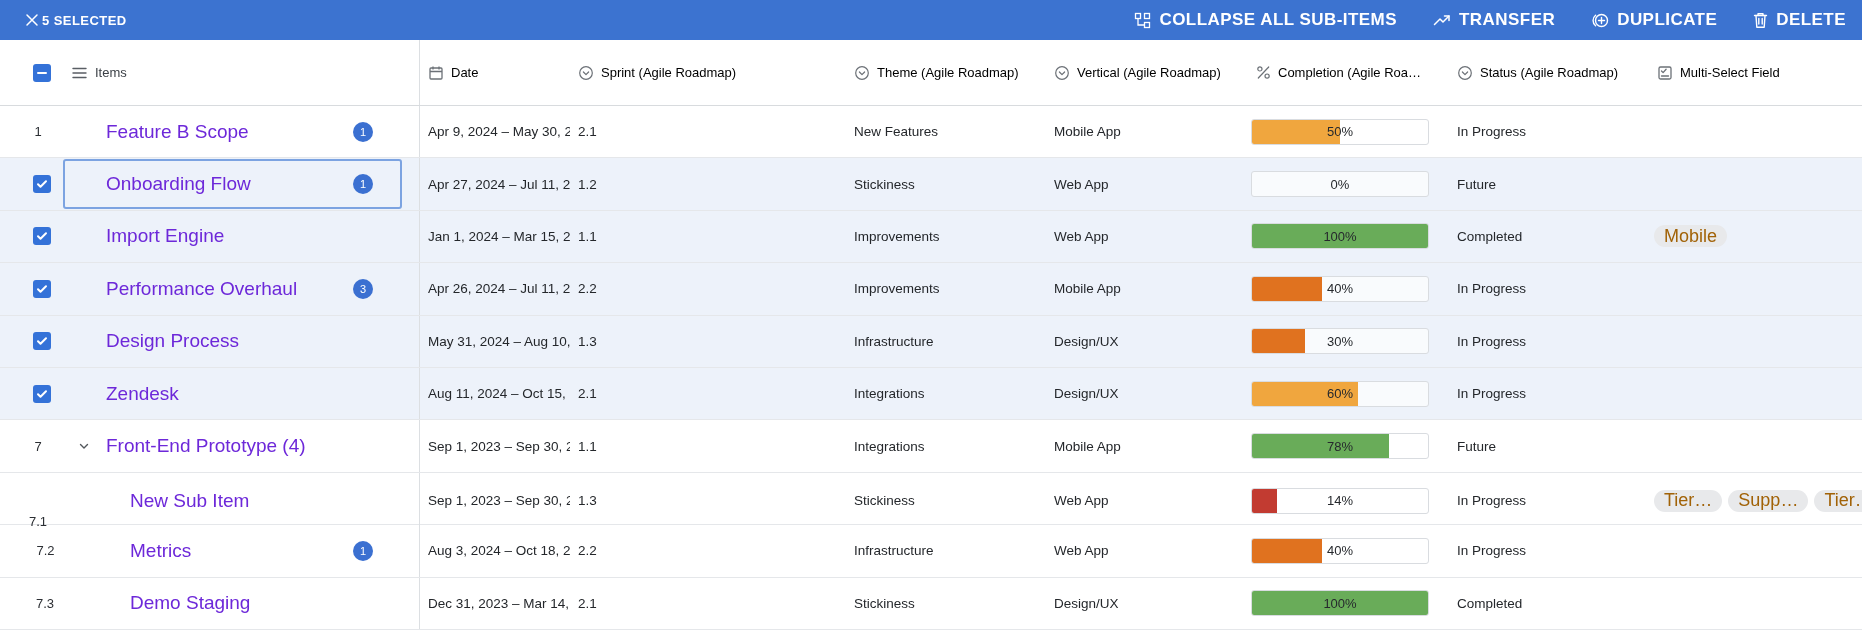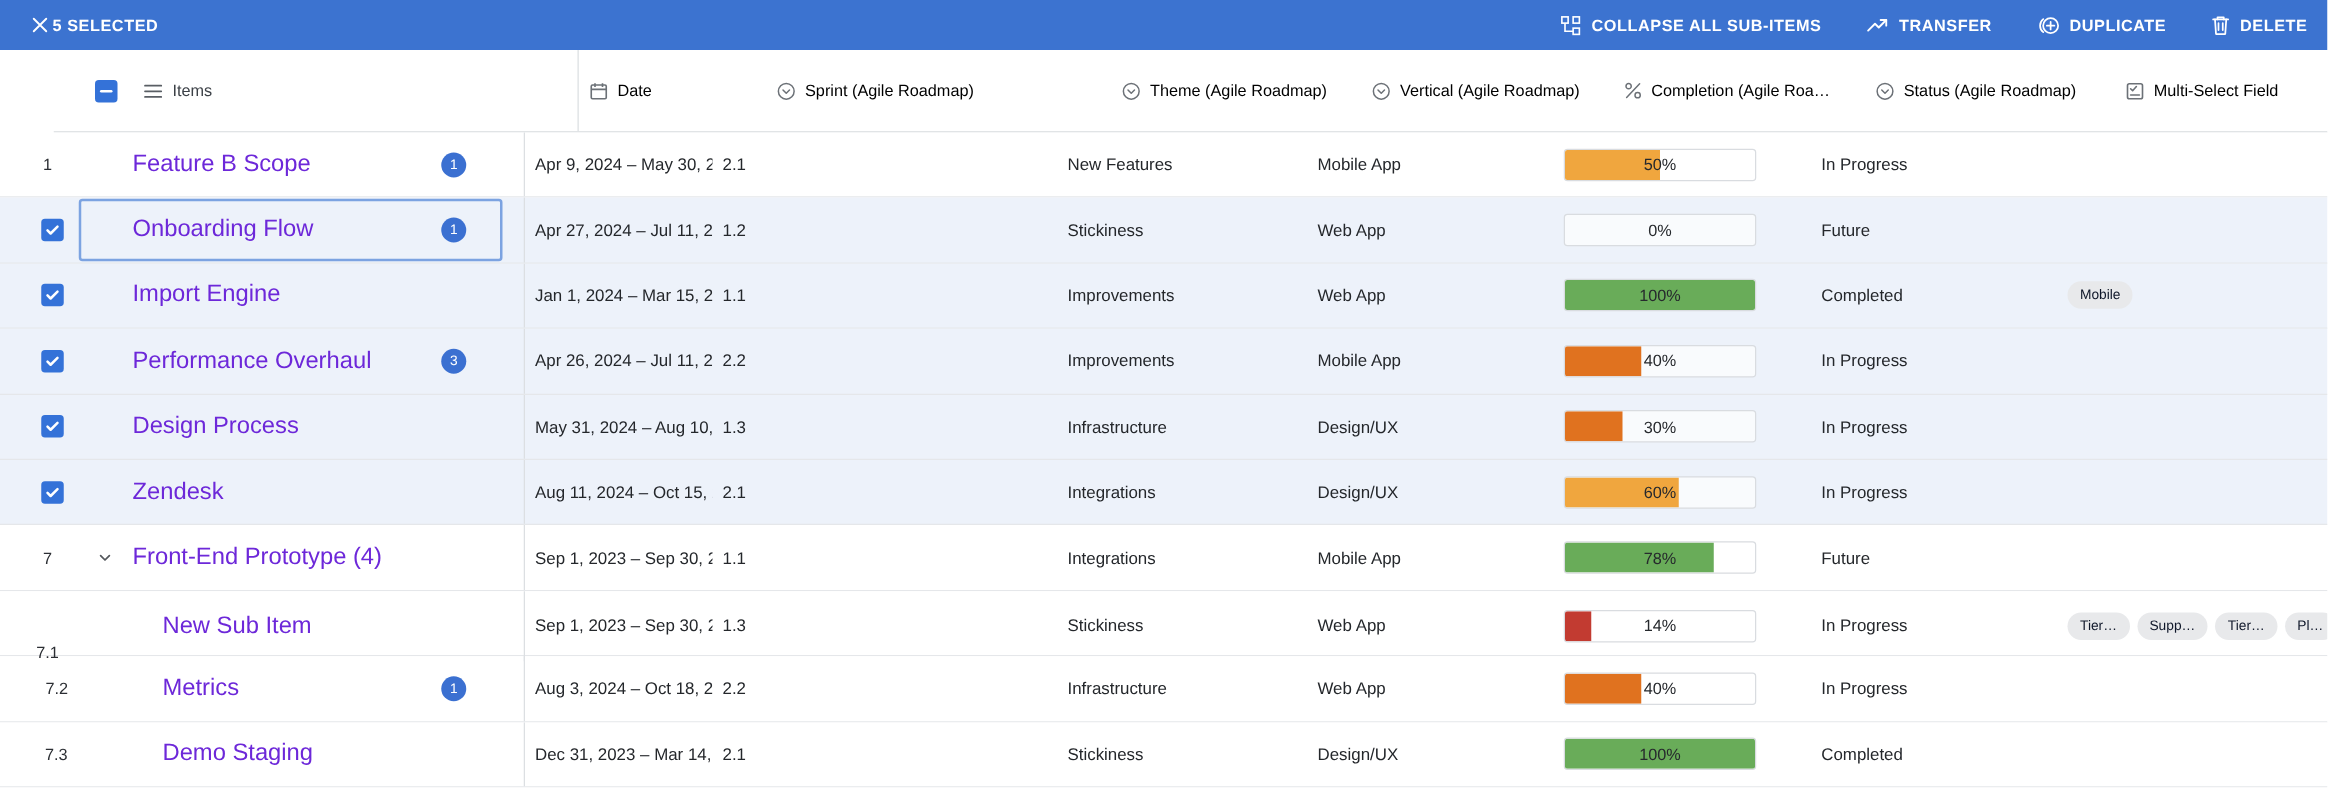--- a/index.html
+++ b/index.html
@@ -7,31 +7,31 @@
   body { font-family: "Liberation Sans", sans-serif; background: #fff; }
 
   
   .topbar { height: 40px; background: #3c73d0; display: flex; align-items: center;
             color: #fff; padding: 0 16px 0 22px; }
   .tb-close { width: 20px; height: 20px; display: flex; align-items: center;
               justify-content: center; background: none; border: none; cursor: pointer; }
   .tb-selected { font-size: 13px; font-weight: 700; letter-spacing: .45px; color:#fff; }
   .tb-actions { margin-left: auto; display: flex; align-items: center; gap: 36px; }
   .tb-action { display: flex; align-items: center; gap: 8px; background: none; border: none;
-               color: #fff; font-family: "Liberation Sans", sans-serif; font-size: 13px;
+               color: #fff; font-family: "Liberation Sans", sans-serif; font-size: 17px;
                font-weight: 700; letter-spacing: .45px; cursor: pointer; }
   .tb-ic { display: flex; }
   svg { display: block; }
 
   
   .gridrow { display: grid;
     grid-template-columns: 420px 150px 276px 200px 202px 201px 200px 1fr; }
 
   
-  .thead { height: 66px; background: #fff; border-bottom: 1px solid #d8dbde; margin-left: 43px; }
+  .thead { height: 66px; background: #fff; border-bottom: 1px solid #d8dbde; }
   .hfirst { display: flex; align-items: center; border-right: 1px solid #dcdfe2; }
   .hcbx { width: 18px; height: 18px; margin-left: 33px; border: none; border-radius: 3px;
           background: #3472d8; display: flex; align-items: center; justify-content: center; cursor: pointer; }
   .hmenu { margin-left: 21px; display: flex; }
   .hitems-label { margin-left: 8px; font-size: 13px; color: #3c4147; }
   .hcell { display: flex; align-items: center; padding-left: 8px; gap: 7px;
            font-size: 13px; color: #000000; white-space: nowrap; overflow: hidden; }
   .hic { display: flex; flex: 0 0 auto; }
 
   
@@ -51,30 +51,30 @@
            min-width: 20px; height: 20px; padding: 0 5px; border-radius: 10px; background: #3b70d1;
            color: #fff; font-size: 11px; display: flex; align-items: center; justify-content: center;
            cursor: pointer; }
   .focus-ring { position: absolute; left: 63px; right: 17px; top: 1px; bottom: 1px;
                 border: 2px solid #7ca3e1; border-radius: 3px; pointer-events: none; }
   .cell { display: flex; align-items: center; padding-left: 8px; font-size: 13.5px;
           color: #24272b; white-space: nowrap; overflow: hidden; cursor: pointer; }
 
   
   .cell-completion { padding-left: 3px; }
-  .bar { position: relative; width: 154px; height: 26px; border: 1px solid #d9dce0;
+  .bar { position: relative; width: 178px; height: 26px; border: 1px solid #d9dce0;
          border-radius: 3px; background: rgba(255,255,255,.65); overflow: hidden; }
   .bar-fill { position: absolute; left: 0; top: 0; bottom: 0; }
   .bar-label { position: absolute; left: 0; top: 0; right: 0; bottom: 0; display: flex;
                align-items: center; justify-content: center; font-size: 13px; color: #26292d; }
 
   
   .cell-tags { gap: 6px; padding-left: 5px; }
   .pill { height: 22px; padding: 0 10px; border-radius: 11px; background: #e8e9eb;
-          color: #0f172a; font-size: 11px; display: flex; align-items: center; flex: 0 0 auto; }
+          color: #a16207; font-size: 18px; display: flex; align-items: center; flex: 0 0 auto; }
 
   .filler { height: 4px; background: #fff; }
 </style>
 </head>
 <body>
 
 <div class="topbar">
   <button class="tb-close">
     <span class="tb-ic">
         <svg width="16" height="16" viewBox="0 0 16 16" fill="none" stroke="#fff" stroke-width="1.5" stroke-linecap="round">

